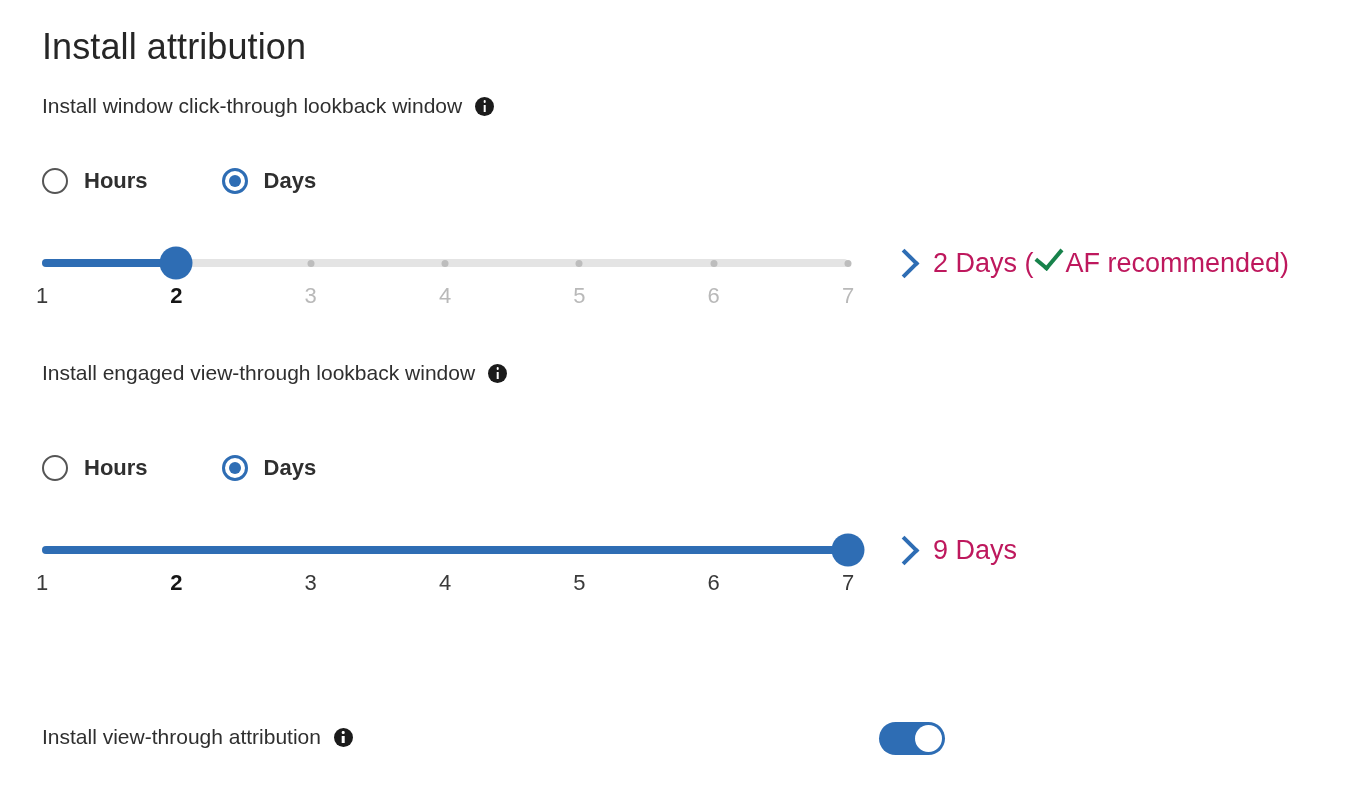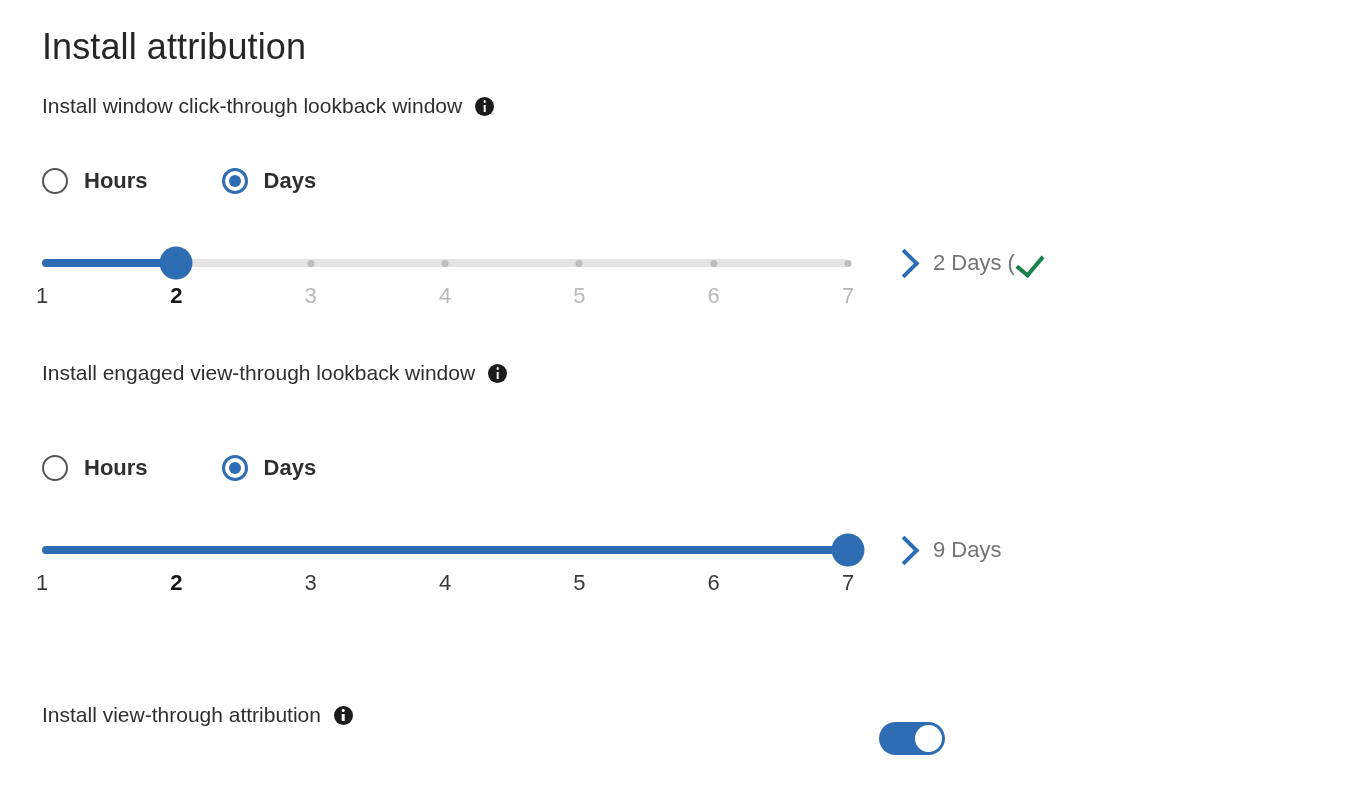--- a/index.html
+++ b/index.html
@@ -209,42 +209,42 @@
     display: inline-block;
     width: 17px;
     height: 17px;
     border-right: 4px solid #2e6db4;
     border-bottom: 4px solid #2e6db4;
     transform: rotate(-45deg);
     margin-right: 18px;
     flex: 0 0 auto;
   }
   .slider-value-text {
-    font-size: 22px;
-    color: #737373;
-    display: flex;
-    align-items: flex-end;
+    font-size: 27px;
+    color: #be185d;
+    display: flex;
+    align-items: flex-start;
     white-space: nowrap;
   }
   .check-icon {
     display: inline-block;
     width: 12px;
     height: 22px;
     border-right: 4px solid #17824b;
     border-bottom: 4px solid #17824b;
     transform: rotate(40deg);
     margin: -5px 9px 0 7px;
     flex: 0 0 auto;
   }
 
   
   .toggle-row-label {
     position: absolute;
     left: 42px;
-    top: 703px;
+    top: 725px;
     font-size: 21px;
     color: #2f2f2f;
     display: flex;
     align-items: center;
     gap: 13px;
     white-space: nowrap;
   }
   .toggle-switch {
     position: absolute;
     left: 879px;
@@ -308,20 +308,21 @@
         <div class="tick-label muted" style="left: 403px;">4</div>
         <div class="tick-label muted" style="left: 537.333px;">5</div>
         <div class="tick-label muted" style="left: 671.667px;">6</div>
         <div class="tick-label muted" style="left: 806px; transform: translateX(-50%);">7</div>
       </div>
     <div class="slider-value">
       <span class="chevron-icon"></span>
       <span class="slider-value-text">
         <span>2 Days (</span>
         <span class="check-icon"></span>
+        <span>AF recommended)</span>
       </span>
     </div>
   </div>
 
   <div class="field-label" style="left:42px; top:361px;">
     <span>Install engaged view-through lookback window</span>
     <span class="info-icon"></span>
   </div>
 
   <div class="radio-group" style="left:42px; top:455px;">

